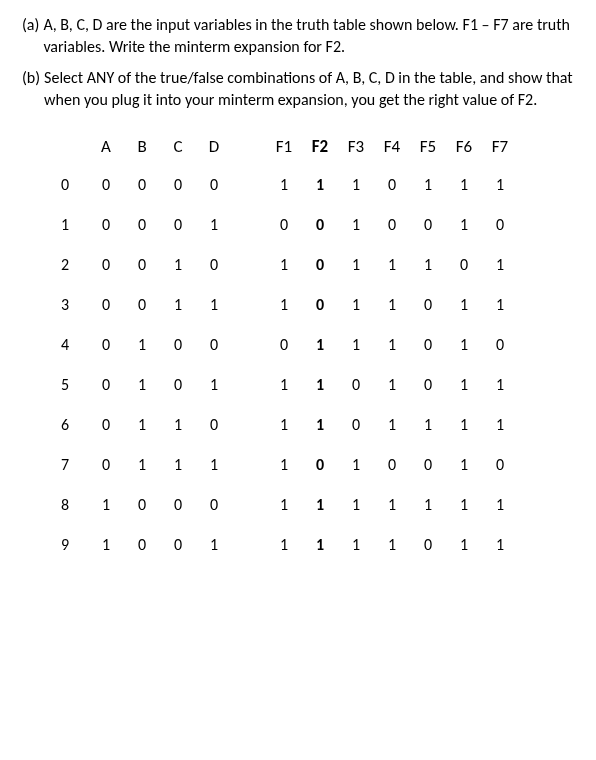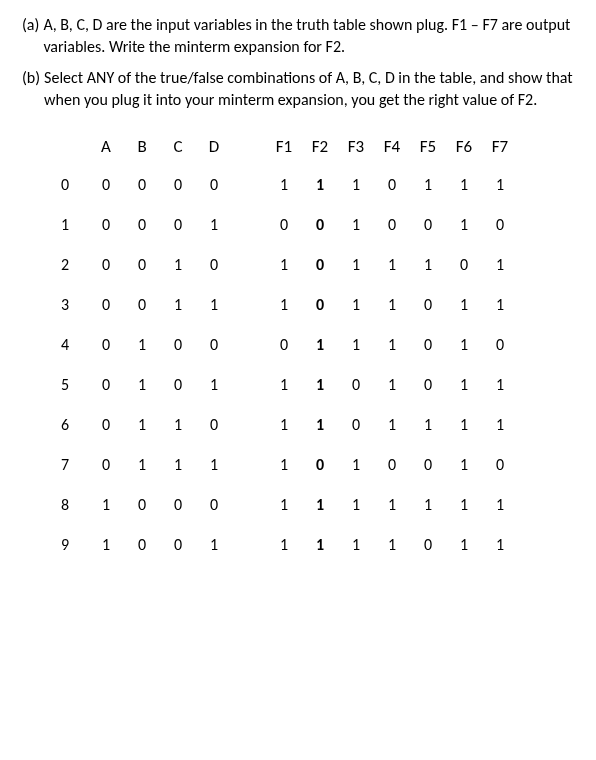--- a/index.html
+++ b/index.html
@@ -43,28 +43,28 @@
       height: 34px;
       font-size: 17px;
     }
     .gap-col {
       width: 34px;
     }
     .row-index {
       padding-right: 10px;
     }
     .f2-col { font-weight: bold; }
-    th.f2-header { font-weight: normal; }
+    th.f2-header { font-weight: bold; }
   </style>
 </head>
 <body>
 
 <div class="problem">
   <div class="problem-label">(a)</div>
-  <div class="problem-text">A, B, C, D are the input variables in the truth table shown plug.  F1 – F7 are output variables.  Write the minterm expansion for F2.</div>
+  <div class="problem-text">A, B, C, D are the input variables in the truth table shown below.  F1 – F7 are truth variables.  Write the minterm expansion for F2.</div>
 </div>
 
 <div class="problem">
   <div class="problem-label">(b)</div>
   <div class="problem-text">Select ANY of the true/false combinations of A, B, C, D in the table, and show that when you plug it into your minterm expansion, you get the right value of F2.</div>
 </div>
 
 <div class="table-wrap">
   <table>
     <thead>

